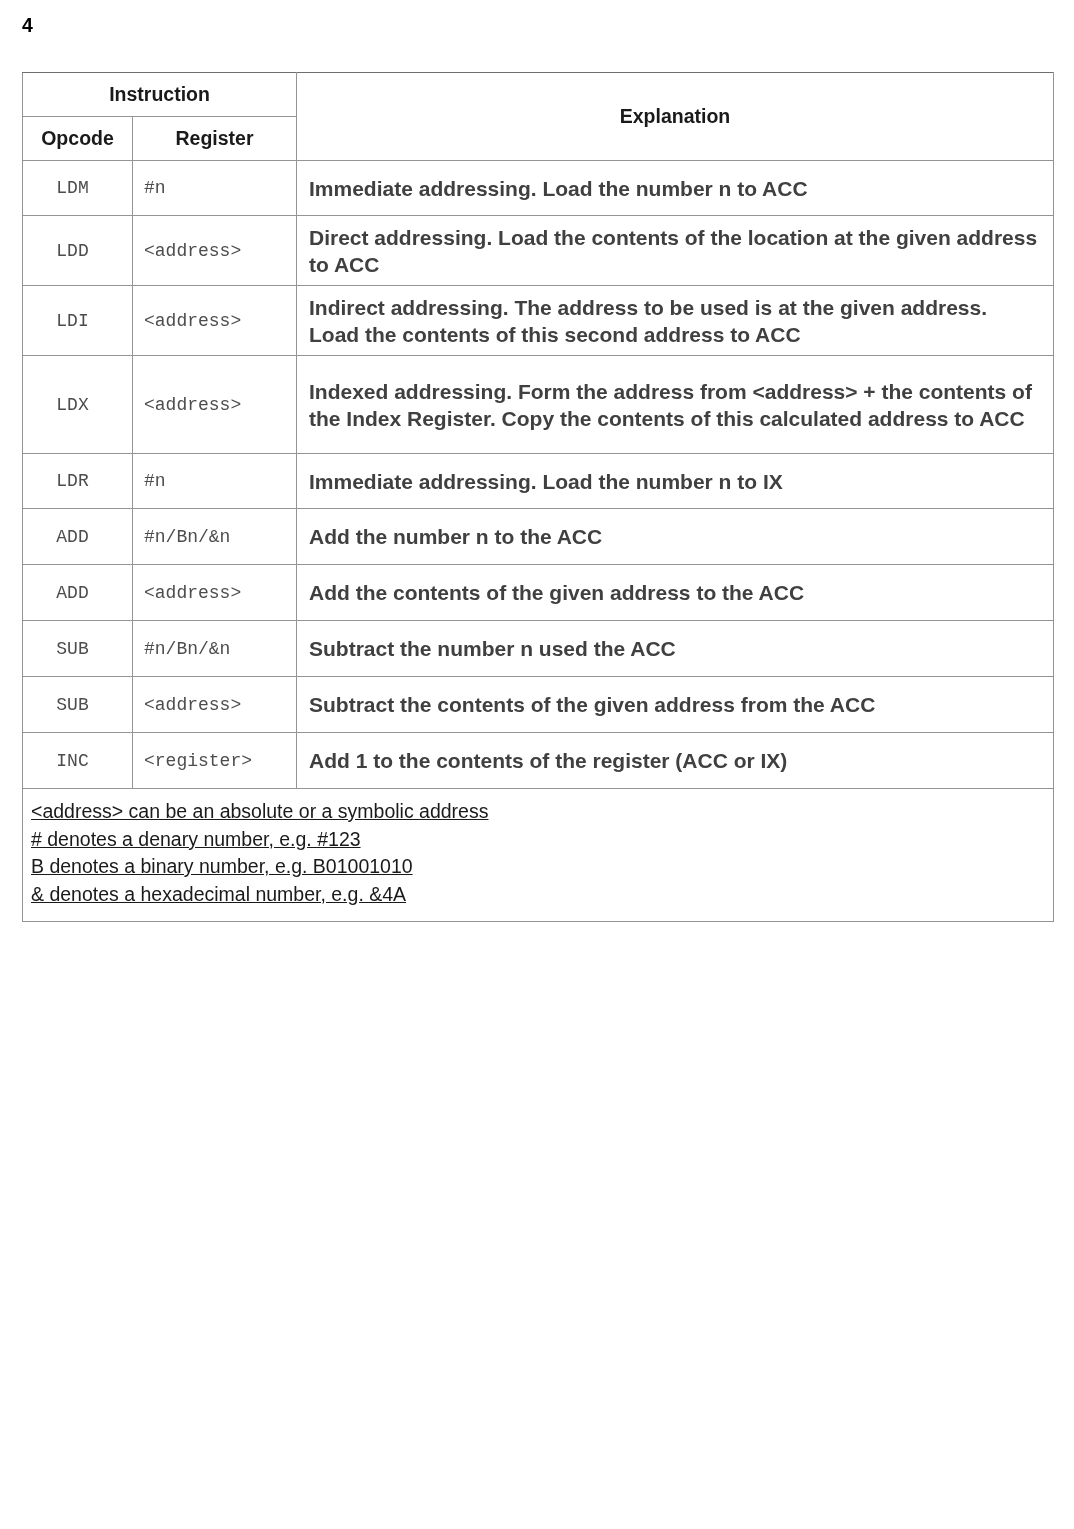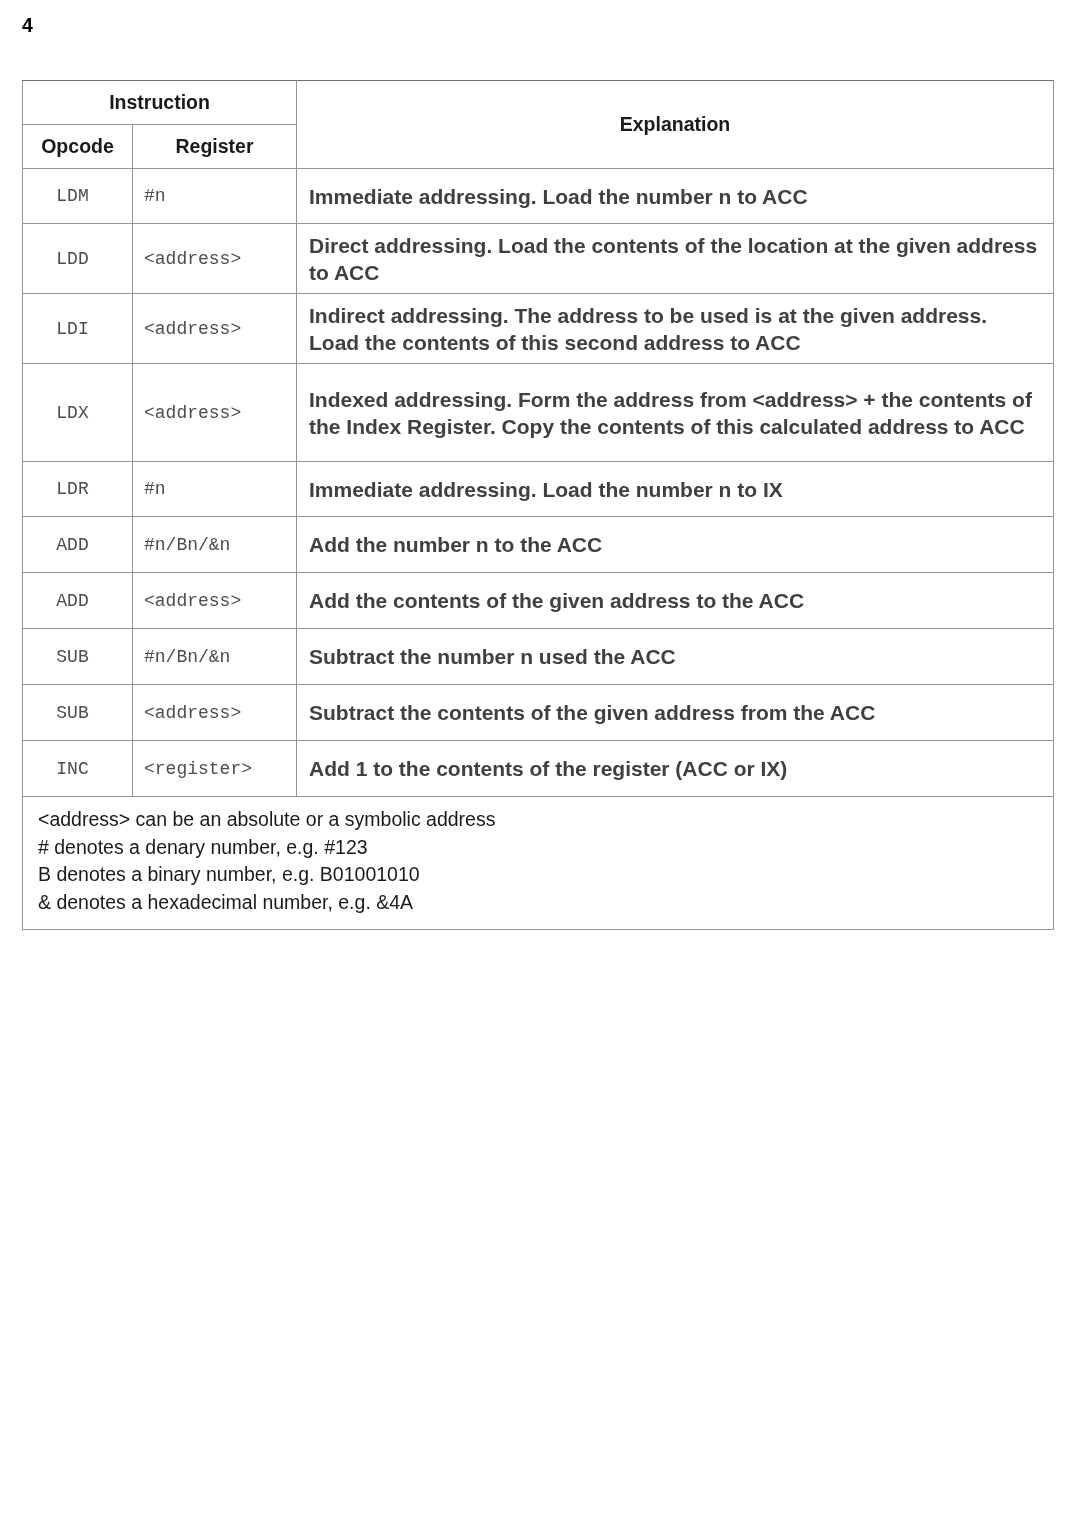--- a/index.html
+++ b/index.html
@@ -51,21 +51,21 @@
   .q-line-justified::after {
     content: "";
     display: inline-block;
     width: 100%;
   }
 
   
   .instr-table {
     position: absolute;
     left: 22px;
-    top: 80px;
+    top: 72px;
     width: 1031px;
     border-collapse: collapse;
     table-layout: fixed;
   }
   .instr-table td,
   .instr-table th {
     border: 1px solid #949494;
     padding: 0;
     vertical-align: middle;
   }
@@ -120,22 +120,23 @@
   tr.row-6 td { height: 43px; }
   tr.row-7 td { height: 43px; }
   tr.row-8 td { height: 43px; }
   tr.row-9 td { height: 43px; }
   tr.row-10 td { height: 43px; }
 
   td.notes {
     font-size: 19.5px;
     line-height: 27.5px;
     color: #1a1a1a;
-    padding: 9px 10px 13px 15px;
+    padding: 9px 10px 13px 8px;
     vertical-align: top;
+    text-decoration: underline;
   }
   td.notes div { white-space: pre; }
 </style>
 </head>
 <body>
 
 <div class="page">
 
   <div class="question">
     <div class="q-number">4</div>

